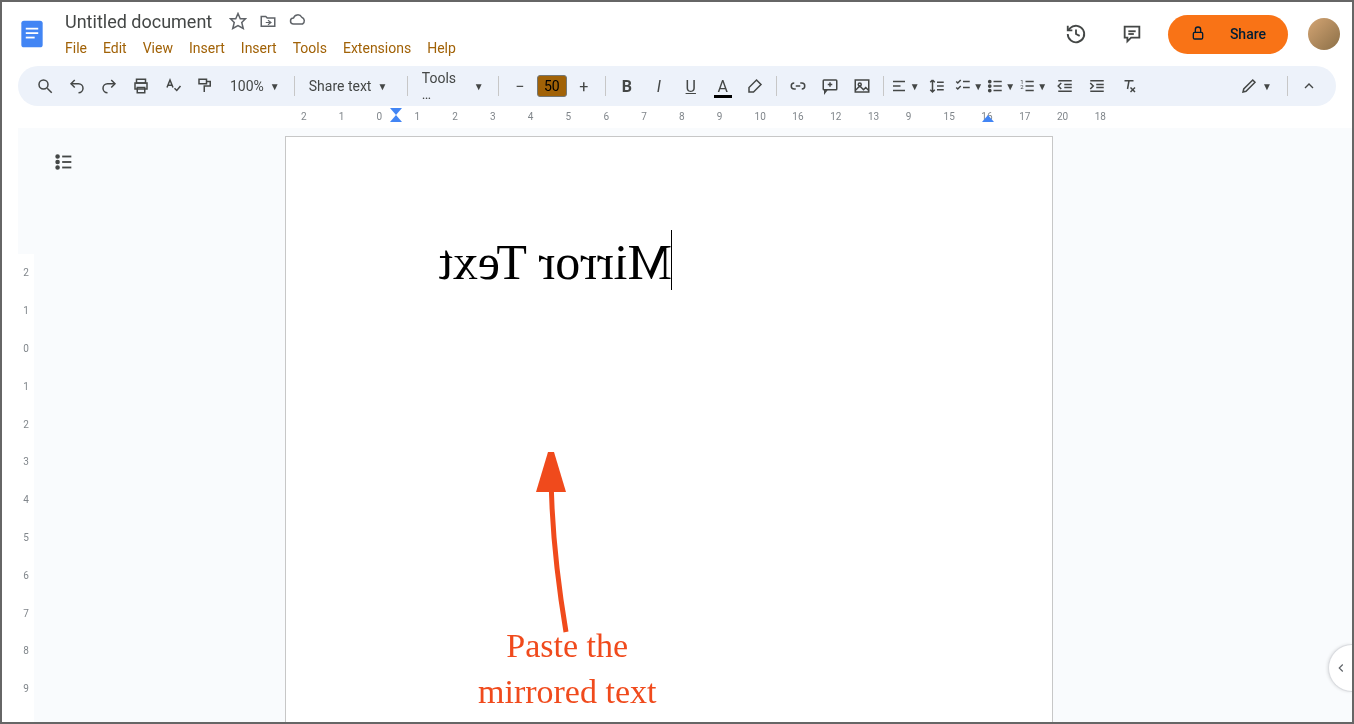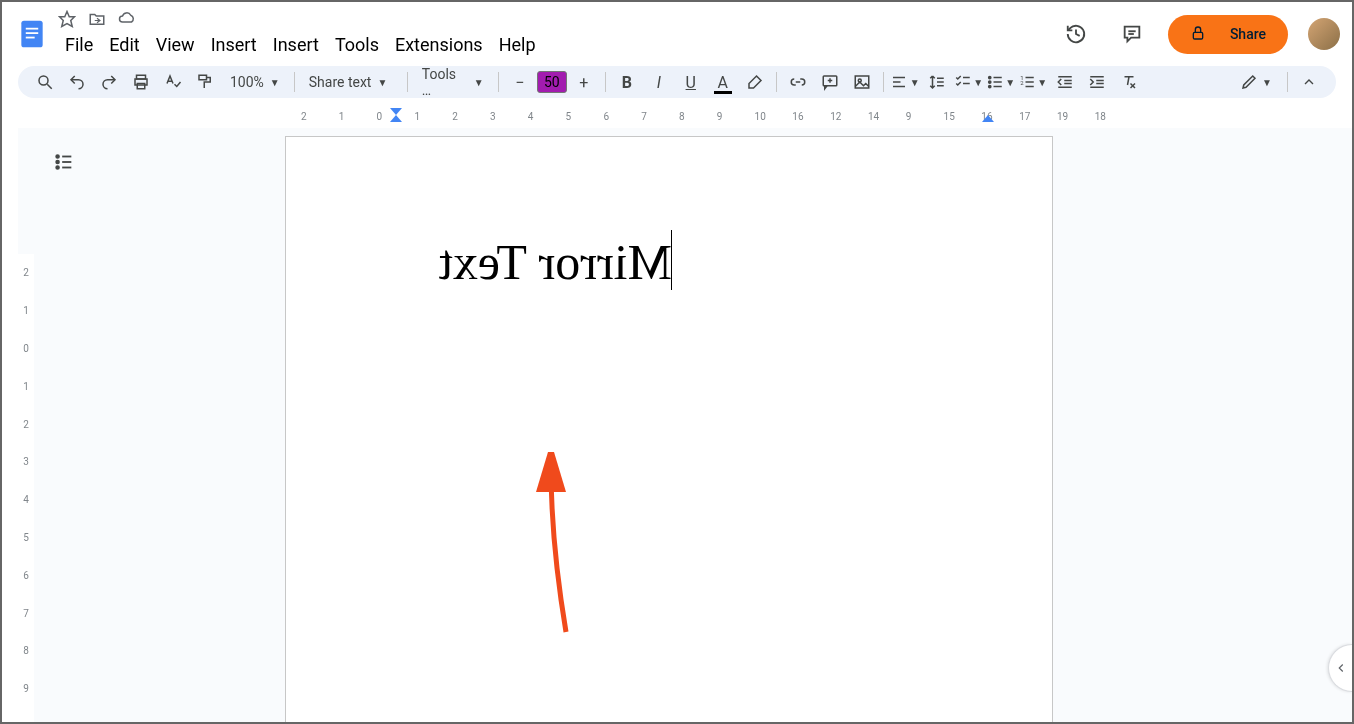--- a/index.html
+++ b/index.html
@@ -8,34 +8,34 @@
 
 .header { display: flex; align-items: center; padding: 8px 12px 0 12px; height: 56px; }
 .docs-icon { width: 36px; height: 36px; display: flex; align-items: center; justify-content: center; margin-right: 8px; }
 .docs-icon svg { width: 32px; height: 32px; }
 .title-area { flex: 1; display: flex; flex-direction: column; }
 .title-row { display: flex; align-items: center; gap: 10px; }
 .doc-title { font-size: 18px; color: #444746; padding: 2px 7px; border-radius: 4px; }
 .title-icons { display: flex; gap: 12px; color: #444746; }
 .title-icons span { cursor: pointer; display:flex; align-items:center; }
 .menu-row { display: flex; gap: 2px; margin-top: 2px; }
-.menu-item { font-size: 18px; color: #000000; padding: 4px 7px; border-radius: 4px; cursor: pointer; }
+.menu-item { font-size: 14px; color: #a16207; padding: 4px 7px; border-radius: 4px; cursor: pointer; }
 .header-right { display: flex; align-items: center; gap: 16px; }
 .header-icon { width: 40px; height: 40px; display: flex; align-items: center; justify-content: center; border-radius: 50%; cursor: pointer; color: #444746; }
 .share-btn { display: flex; align-items: center; gap: 24px; background: #f97316; border-radius: 40px; padding: 10px 22px; cursor: pointer; font-size: 14px; font-weight: 500; color: #001d35; }
 .avatar { width: 32px; height: 32px; border-radius: 50%; background: linear-gradient(135deg, #d4a574, #8b6f47); cursor: pointer; margin-left: 4px; }
 
 
-.toolbar { margin: 8px 16px 0 16px; background: #edf2fa; border-radius: 24px; padding: 4px 12px; display: flex; align-items: center; height: 32px; gap: 2px; }
+.toolbar { margin: 8px 16px 0 16px; background: #edf2fa; border-radius: 24px; padding: 4px 12px; display: flex; align-items: center; height: 40px; gap: 2px; }
 .tb-btn { width: 30px; height: 30px; display: flex; align-items: center; justify-content: center; border-radius: 4px; cursor: pointer; color: #444746; font-size: 16px; position: relative; }
 .tb-sep { width: 1px; height: 20px; background: #c7c7c7; margin: 0 4px; }
 .tb-dropdown { display: flex; align-items: center; gap: 6px; padding: 0 8px; height: 30px; border-radius: 4px; cursor: pointer; font-size: 14px; color: #444746; }
 .tb-caret { font-size: 10px; color: #444746; }
 .font-size-box { display: flex; align-items: center; gap: 2px; }
-.fs-input { width: 30px; height: 22px; border: 1px solid #747775; border-radius: 3px; text-align: center; font-size: 14px; background: #a21caf; font-family: inherit; }
+.fs-input { width: 30px; height: 22px; border: 1px solid #747775; border-radius: 3px; text-align: center; font-size: 14px; background: #a16207; font-family: inherit; }
 .tb-spacer { flex: 1; }
 .text-color-btn { position: relative; }
 .text-color-underline { position: absolute; bottom: 3px; left: 6px; right: 6px; height: 3px; background: #000; }
 
 
 .ruler-h { position: absolute; top: 106px; left: 16px; right: 16px; height: 16px; background: #fff; font-size: 10px; color: #80868b; overflow: hidden; }
 .ruler-h-content { position: absolute; left: 283px; display: flex; align-items: center; height: 100%; white-space: nowrap; }
 .ruler-tick-group { display: inline-flex; align-items: center; width: 37.8px; }
 .ruler-num { font-size: 10px; color: #80868b; }
 .ruler-marker { position: absolute; top: 0; }
@@ -67,20 +67,21 @@
   <div class="docs-icon">
     <svg viewBox="0 0 36 36">
         <rect x="6" y="3" width="24" height="30" rx="3" fill="#4285f4"></rect>
         <rect x="11" y="11" width="14" height="2" fill="#fff"></rect>
         <rect x="11" y="16" width="14" height="2" fill="#fff"></rect>
         <rect x="11" y="21" width="10" height="2" fill="#fff"></rect>
       </svg>
   </div>
   <div class="title-area">
     <div class="title-row">
+      <span class="doc-title">Untitled document</span>
       <div class="title-icons">
         <span>
             <svg width="18" height="18" viewBox="0 0 24 24" fill="none" stroke="#5f6368" stroke-width="2">
               <polygon points="12,2 15,9 22,9 17,14 19,22 12,18 5,22 7,14 2,9 9,9"></polygon>
             </svg>
           </span>
         <span>
             <svg width="18" height="18" viewBox="0 0 24 24" fill="none" stroke="#5f6368" stroke-width="2">
               <path d="M3 6 L9 6 L11 8 L21 8 L21 19 L3 19 Z"></path>
               <path d="M12 11 L16 14 L12 17 M9 14 L16 14" stroke-width="1.5"></path>
@@ -353,36 +354,36 @@
       <div class="ruler-tick-group">
         <span class="ruler-num">10</span>
       </div>
       <div class="ruler-tick-group">
         <span class="ruler-num">16</span>
       </div>
       <div class="ruler-tick-group">
         <span class="ruler-num">12</span>
       </div>
       <div class="ruler-tick-group">
-        <span class="ruler-num">14</span>
+        <span class="ruler-num">13</span>
       </div>
       <div class="ruler-tick-group">
         <span class="ruler-num">9</span>
       </div>
       <div class="ruler-tick-group">
         <span class="ruler-num">15</span>
       </div>
       <div class="ruler-tick-group">
         <span class="ruler-num">16</span>
       </div>
       <div class="ruler-tick-group">
         <span class="ruler-num">17</span>
       </div>
       <div class="ruler-tick-group">
-        <span class="ruler-num">19</span>
+        <span class="ruler-num">20</span>
       </div>
       <div class="ruler-tick-group">
         <span class="ruler-num">18</span>
       </div>
     </div>
   <svg class="ruler-marker ruler-indent-left" width="12" height="14">
       <polygon points="0,0 12,0 6,7" fill="#4285f4"></polygon>
       <polygon points="0,14 12,14 6,7" fill="#4285f4"></polygon>
     </svg>
   <svg class="ruler-marker ruler-indent-right" width="12" height="14">
@@ -427,19 +428,23 @@
   </div>
 
   <svg class="arrow-svg" viewBox="0 0 80 190">
     <defs>
         <marker id="arrowhead" markerWidth="10" markerHeight="10" refX="5" refY="3" orient="auto">
           <polygon points="0,0 10,3 0,6" fill="#f04a1c"></polygon>
         </marker>
       </defs>
     <path d="M 50 180 Q 35 90 35 15" stroke="#f04a1c" stroke-width="5" fill="none" marker-end="url(#arrowhead)"></path>
   </svg>
+  <div class="annotation-text">
+    <span>Paste the</span><br>
+    <span>mirrored text</span>
+  </div>
 
   <div class="side-tab">
       <svg width="14" height="14" viewBox="0 0 24 24" fill="none" stroke="#5f6368" stroke-width="2">
         <polyline points="15,6 9,12 15,18"></polyline>
       </svg>
     </div>
 </div>
 
 </body></html>

